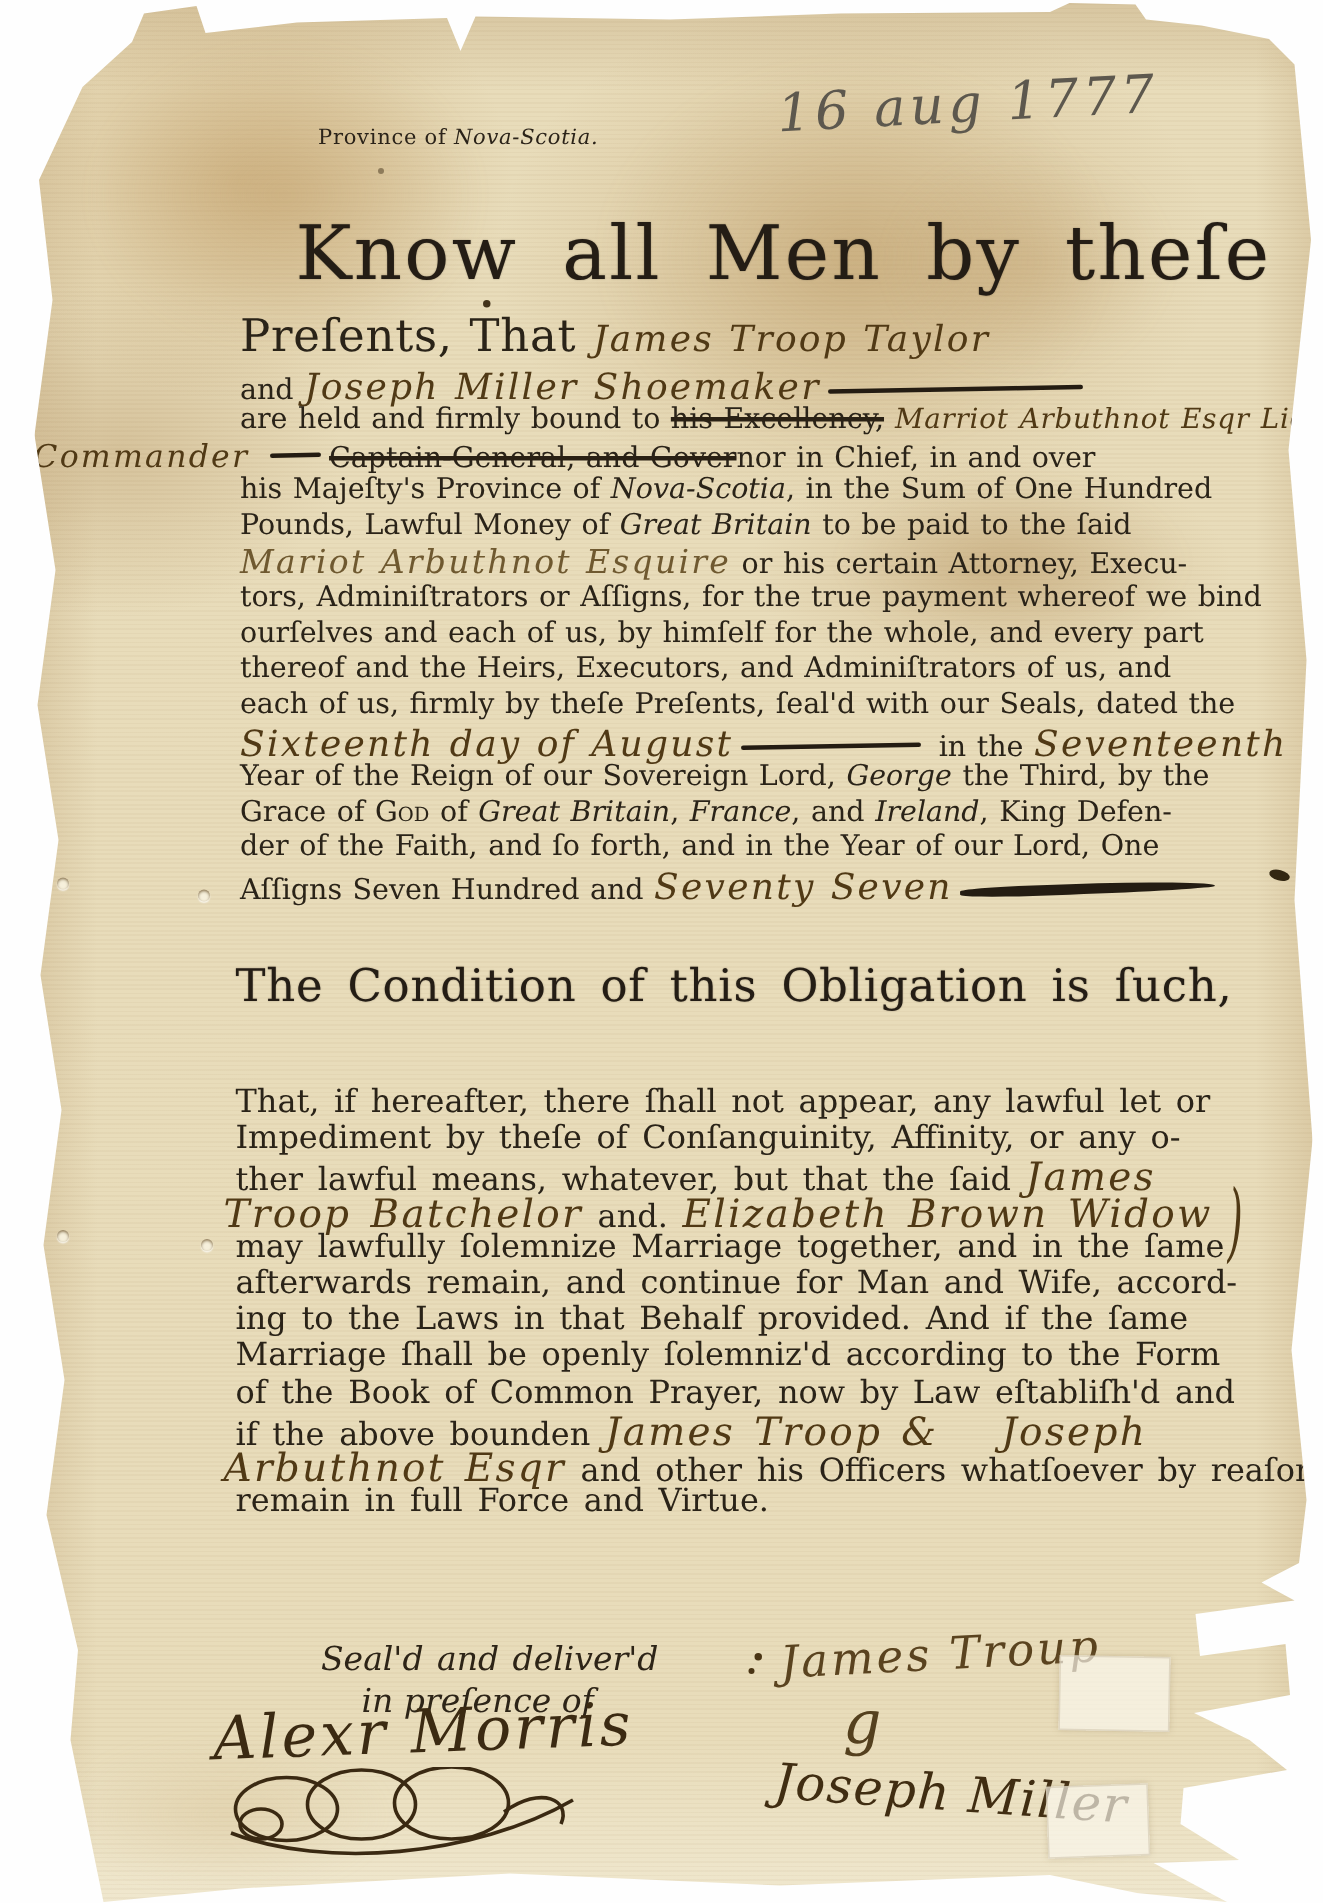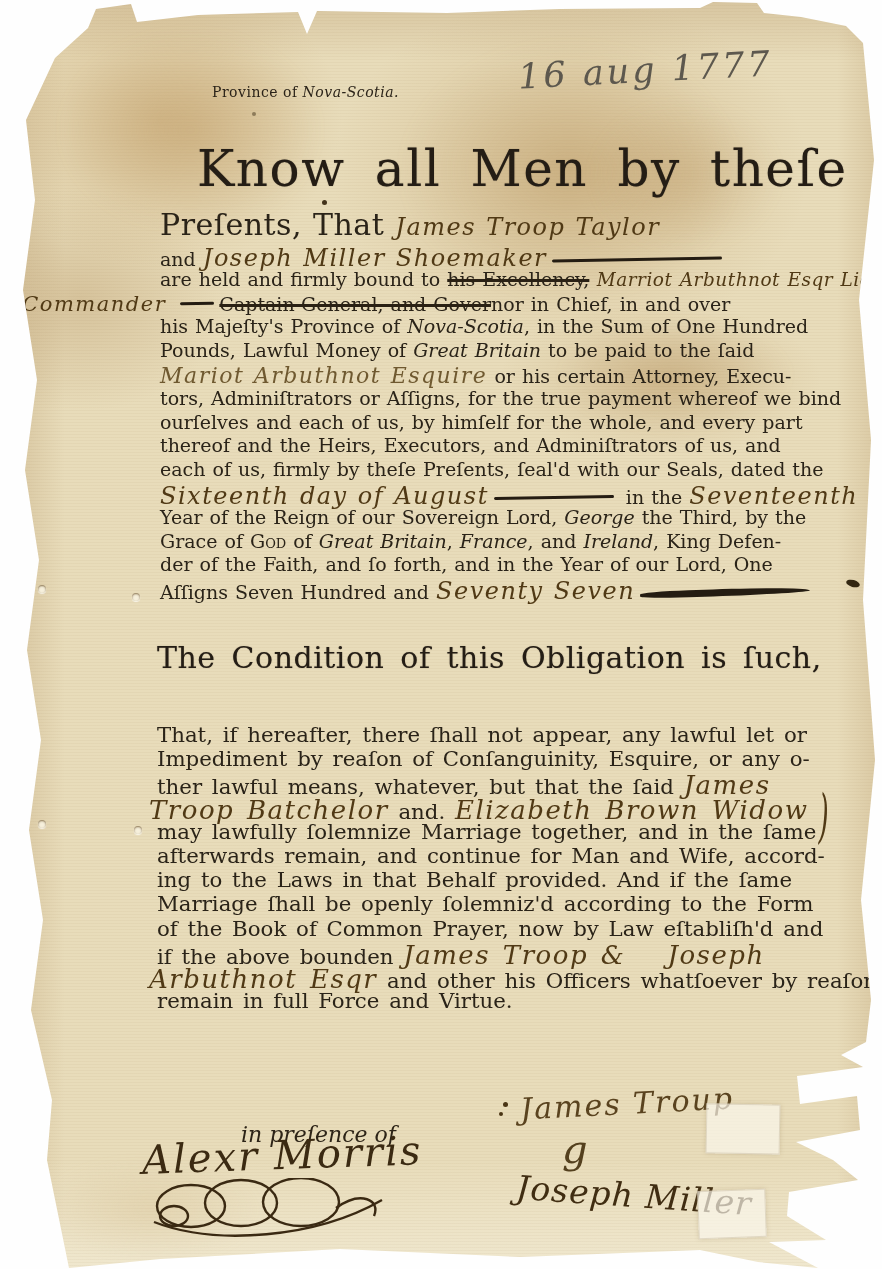--- a/index.html
+++ b/index.html
@@ -137,35 +137,36 @@
           <div class="line"><span class="seg p">Year of the Reign of our Sovereign Lord, </span><span class="seg i">George</span><span class="seg p"> the Third, by the</span></div>
           <div class="line"><span class="seg p">Grace of </span><span class="seg sc">God</span><span class="seg p"> of </span><span class="seg i">Great Britain</span><span class="seg p">,  </span><span class="seg i">France</span><span class="seg p">, and </span><span class="seg i">Ireland</span><span class="seg p">,  King Defen-</span></div>
           <div class="line"><span class="seg p">der of the Faith, and ſo forth, and in the Year of our Lord,  One</span></div>
           <div class="line"><span class="seg p">Aſſigns Seven Hundred and </span><span class="seg h">Seventy Seven</span><span class="seg rule thick" style="width: 170px;"></span></div>
         </div>
 
       <div class="cond-heading">The Condition of this Obligation is ſuch,</div>
 
       <div class="p2" id="para2-lines">
           <div class="line"><span class="seg p">That,  if hereafter, there ſhall not appear, any lawful let or</span></div>
-          <div class="line"><span class="seg p">Impediment by reaſon of Conſanguinity,  Esquire,  or any o-</span></div>
+          <div class="line"><span class="seg p">Impediment by theſe of Conſanguinity,  Affinity,  or any o-</span></div>
           <div class="line"><span class="seg p">ther lawful means, whatever,  but that the ſaid </span><span class="seg h">James</span></div>
           <div class="line"><span class="seg h hm2">Troop Batchelor</span><span class="seg p"> and. </span><span class="seg h">Elizabeth Brown Widow</span><span class="seg paren">)</span></div>
           <div class="line"><span class="seg p">may lawfully ſolemnize Marriage together, and in the ſame</span></div>
           <div class="line"><span class="seg p">afterwards remain, and continue for Man and Wife, accord-</span></div>
           <div class="line"><span class="seg p">ing to the Laws in that Behalf provided.  And if the ſame</span></div>
           <div class="line"><span class="seg p">Marriage ſhall be openly ſolemniz'd according to the Form</span></div>
           <div class="line"><span class="seg p">of the Book of Common Prayer, now by Law eſtabliſh'd and</span></div>
           <div class="line"><span class="seg p">if the above bounden </span><span class="seg h">James Troop &amp;</span><span class="seg h gap">Joseph</span></div>
           <div class="line"><span class="seg h hm2">Arbuthnot Esqr</span><span class="seg p"> and other his Officers whatſoever by reaſon</span></div>
           <div class="line"><span class="seg p">remain in full Force and Virtue.</span></div>
         </div>
 
       <div class="blot-speck"></div>
 
+      <div class="attest1">Seal'd and deliver'd</div>
       <div class="attest2">in preſence of</div>
       <div class="witness-sig">Alexr Morris</div>
 
       <svg class="witness-flourish" width="250" height="72" viewBox="0 0 250 72">
         <g fill="none" stroke="#3a2912" stroke-width="2.4">
           <ellipse cx="45" cy="28" rx="34" ry="21"></ellipse>
           <ellipse cx="95" cy="25" rx="36" ry="23"></ellipse>
           <ellipse cx="155" cy="24" rx="38" ry="24"></ellipse>
           <path d="M8,44 C 70,68 170,60 236,22"></path>
           <path d="M190,30 C 215,12 235,22 228,38"></path>

